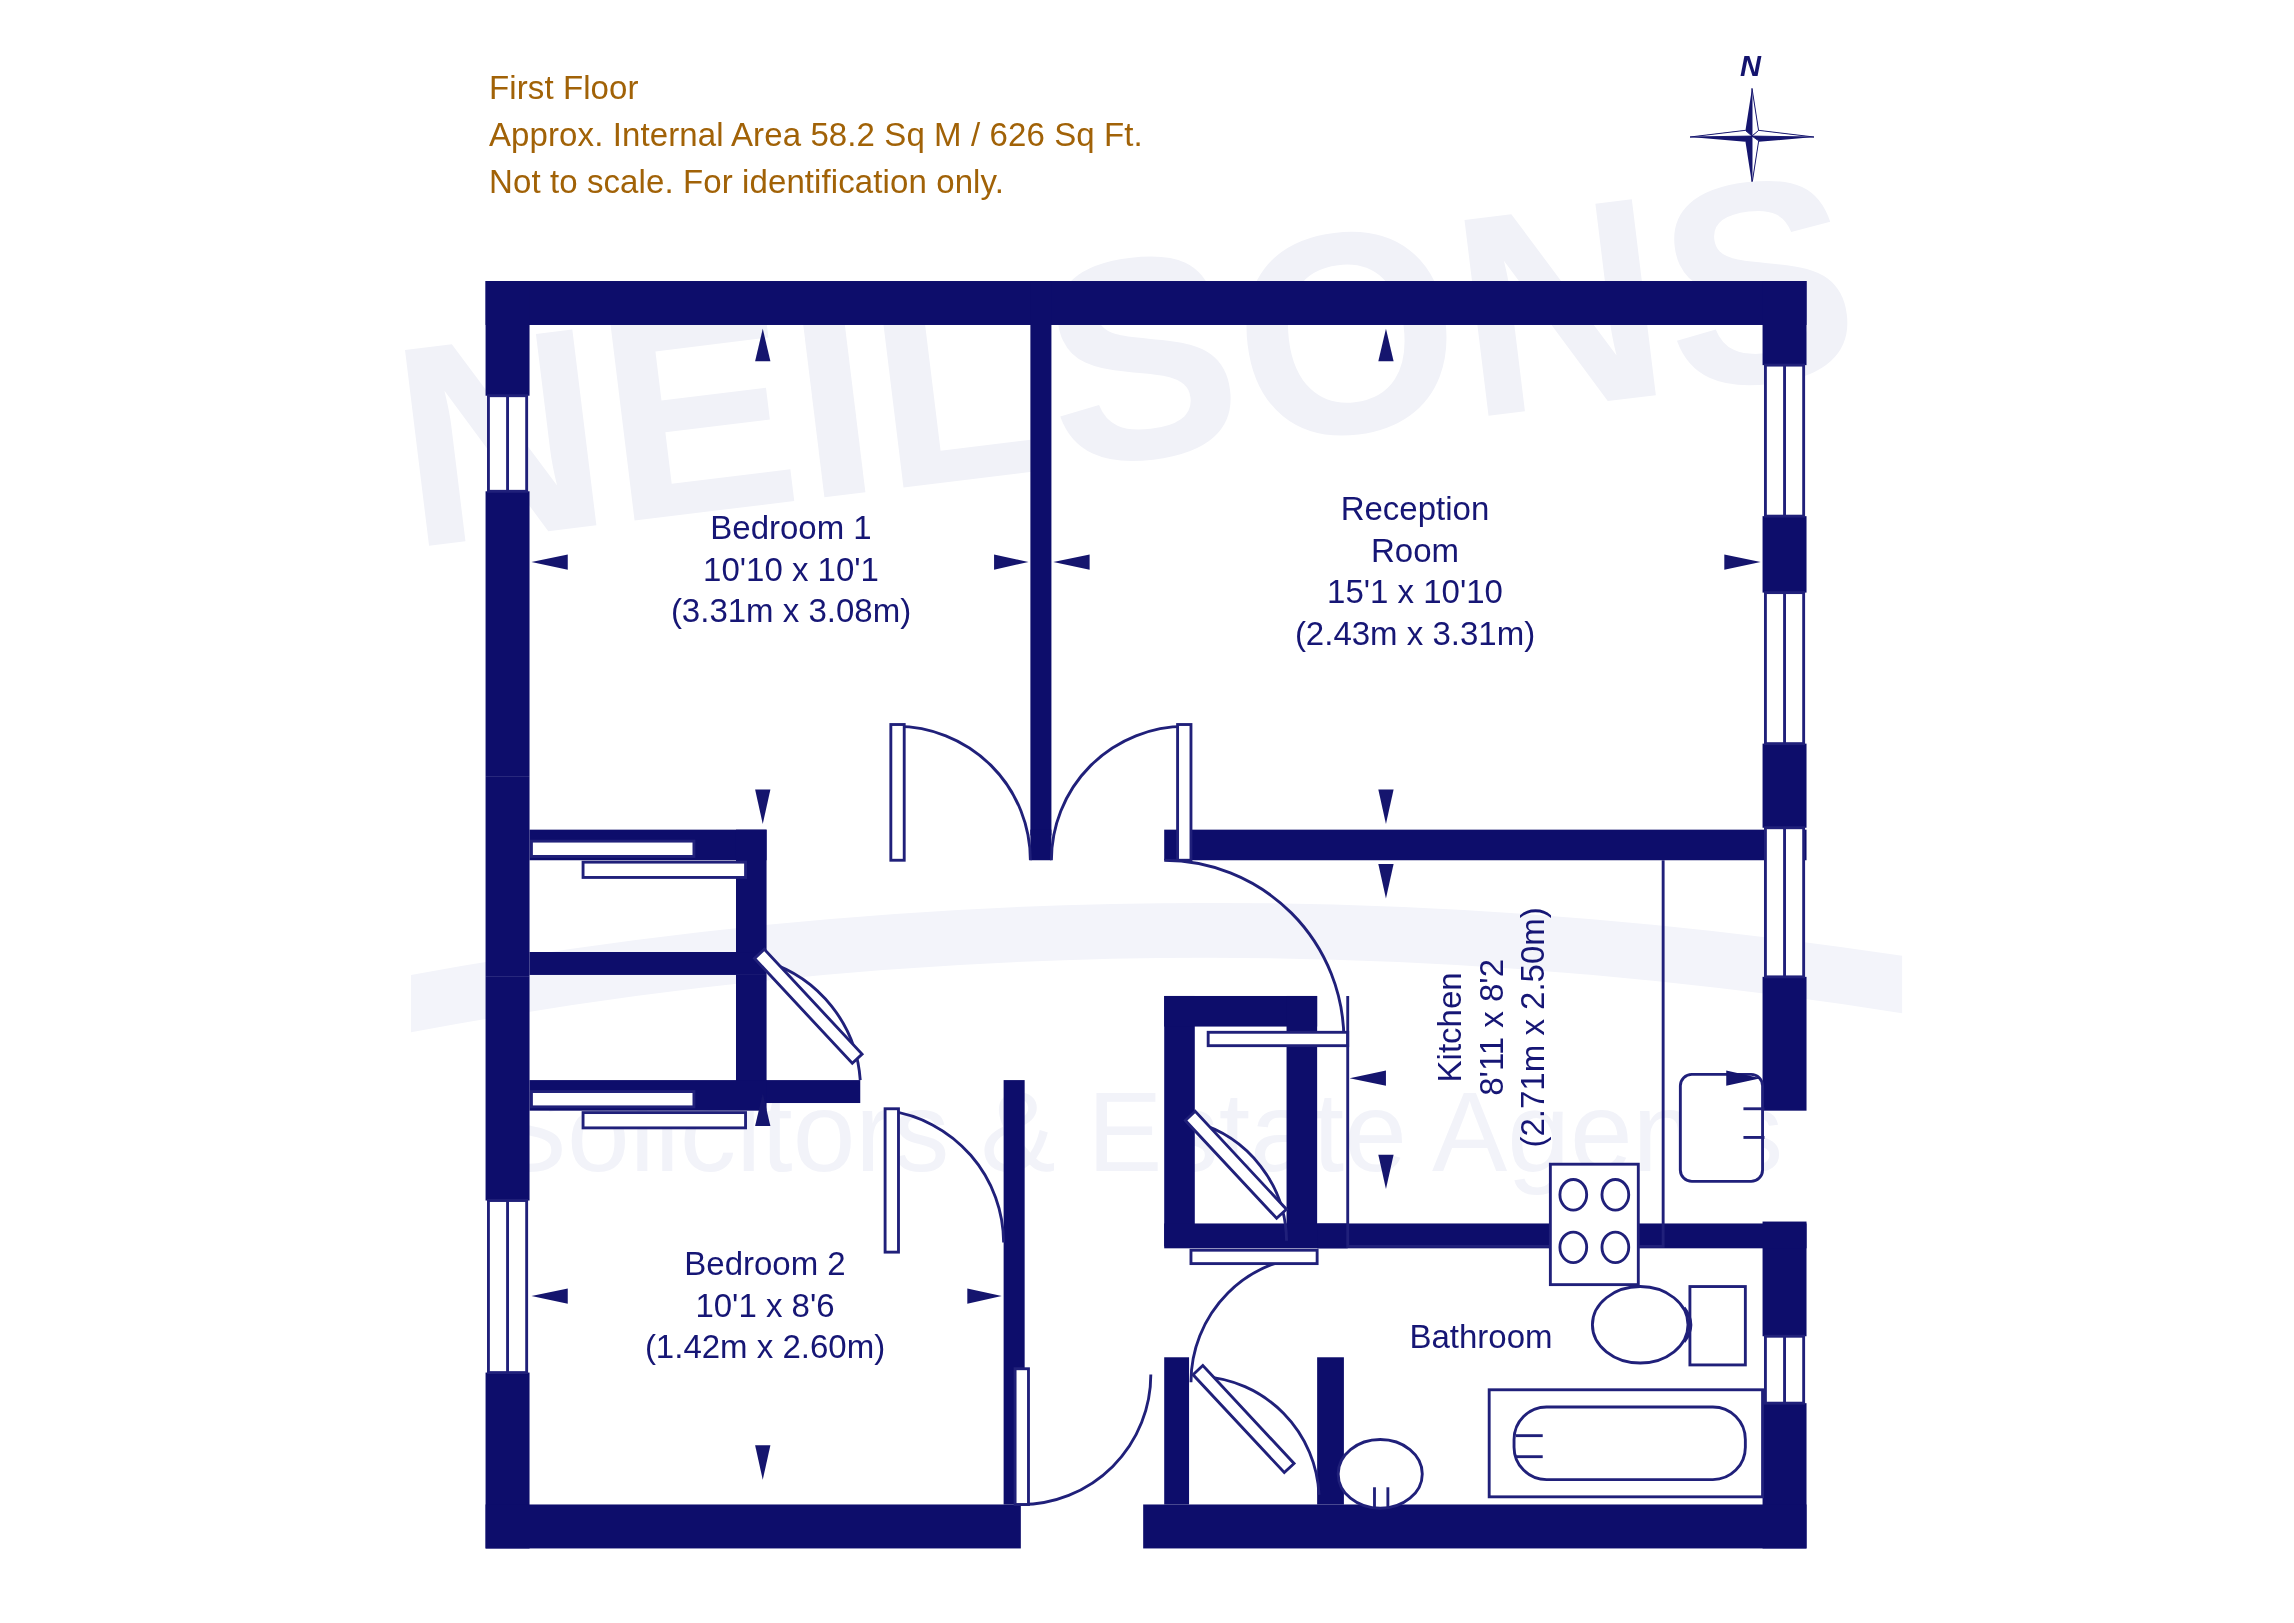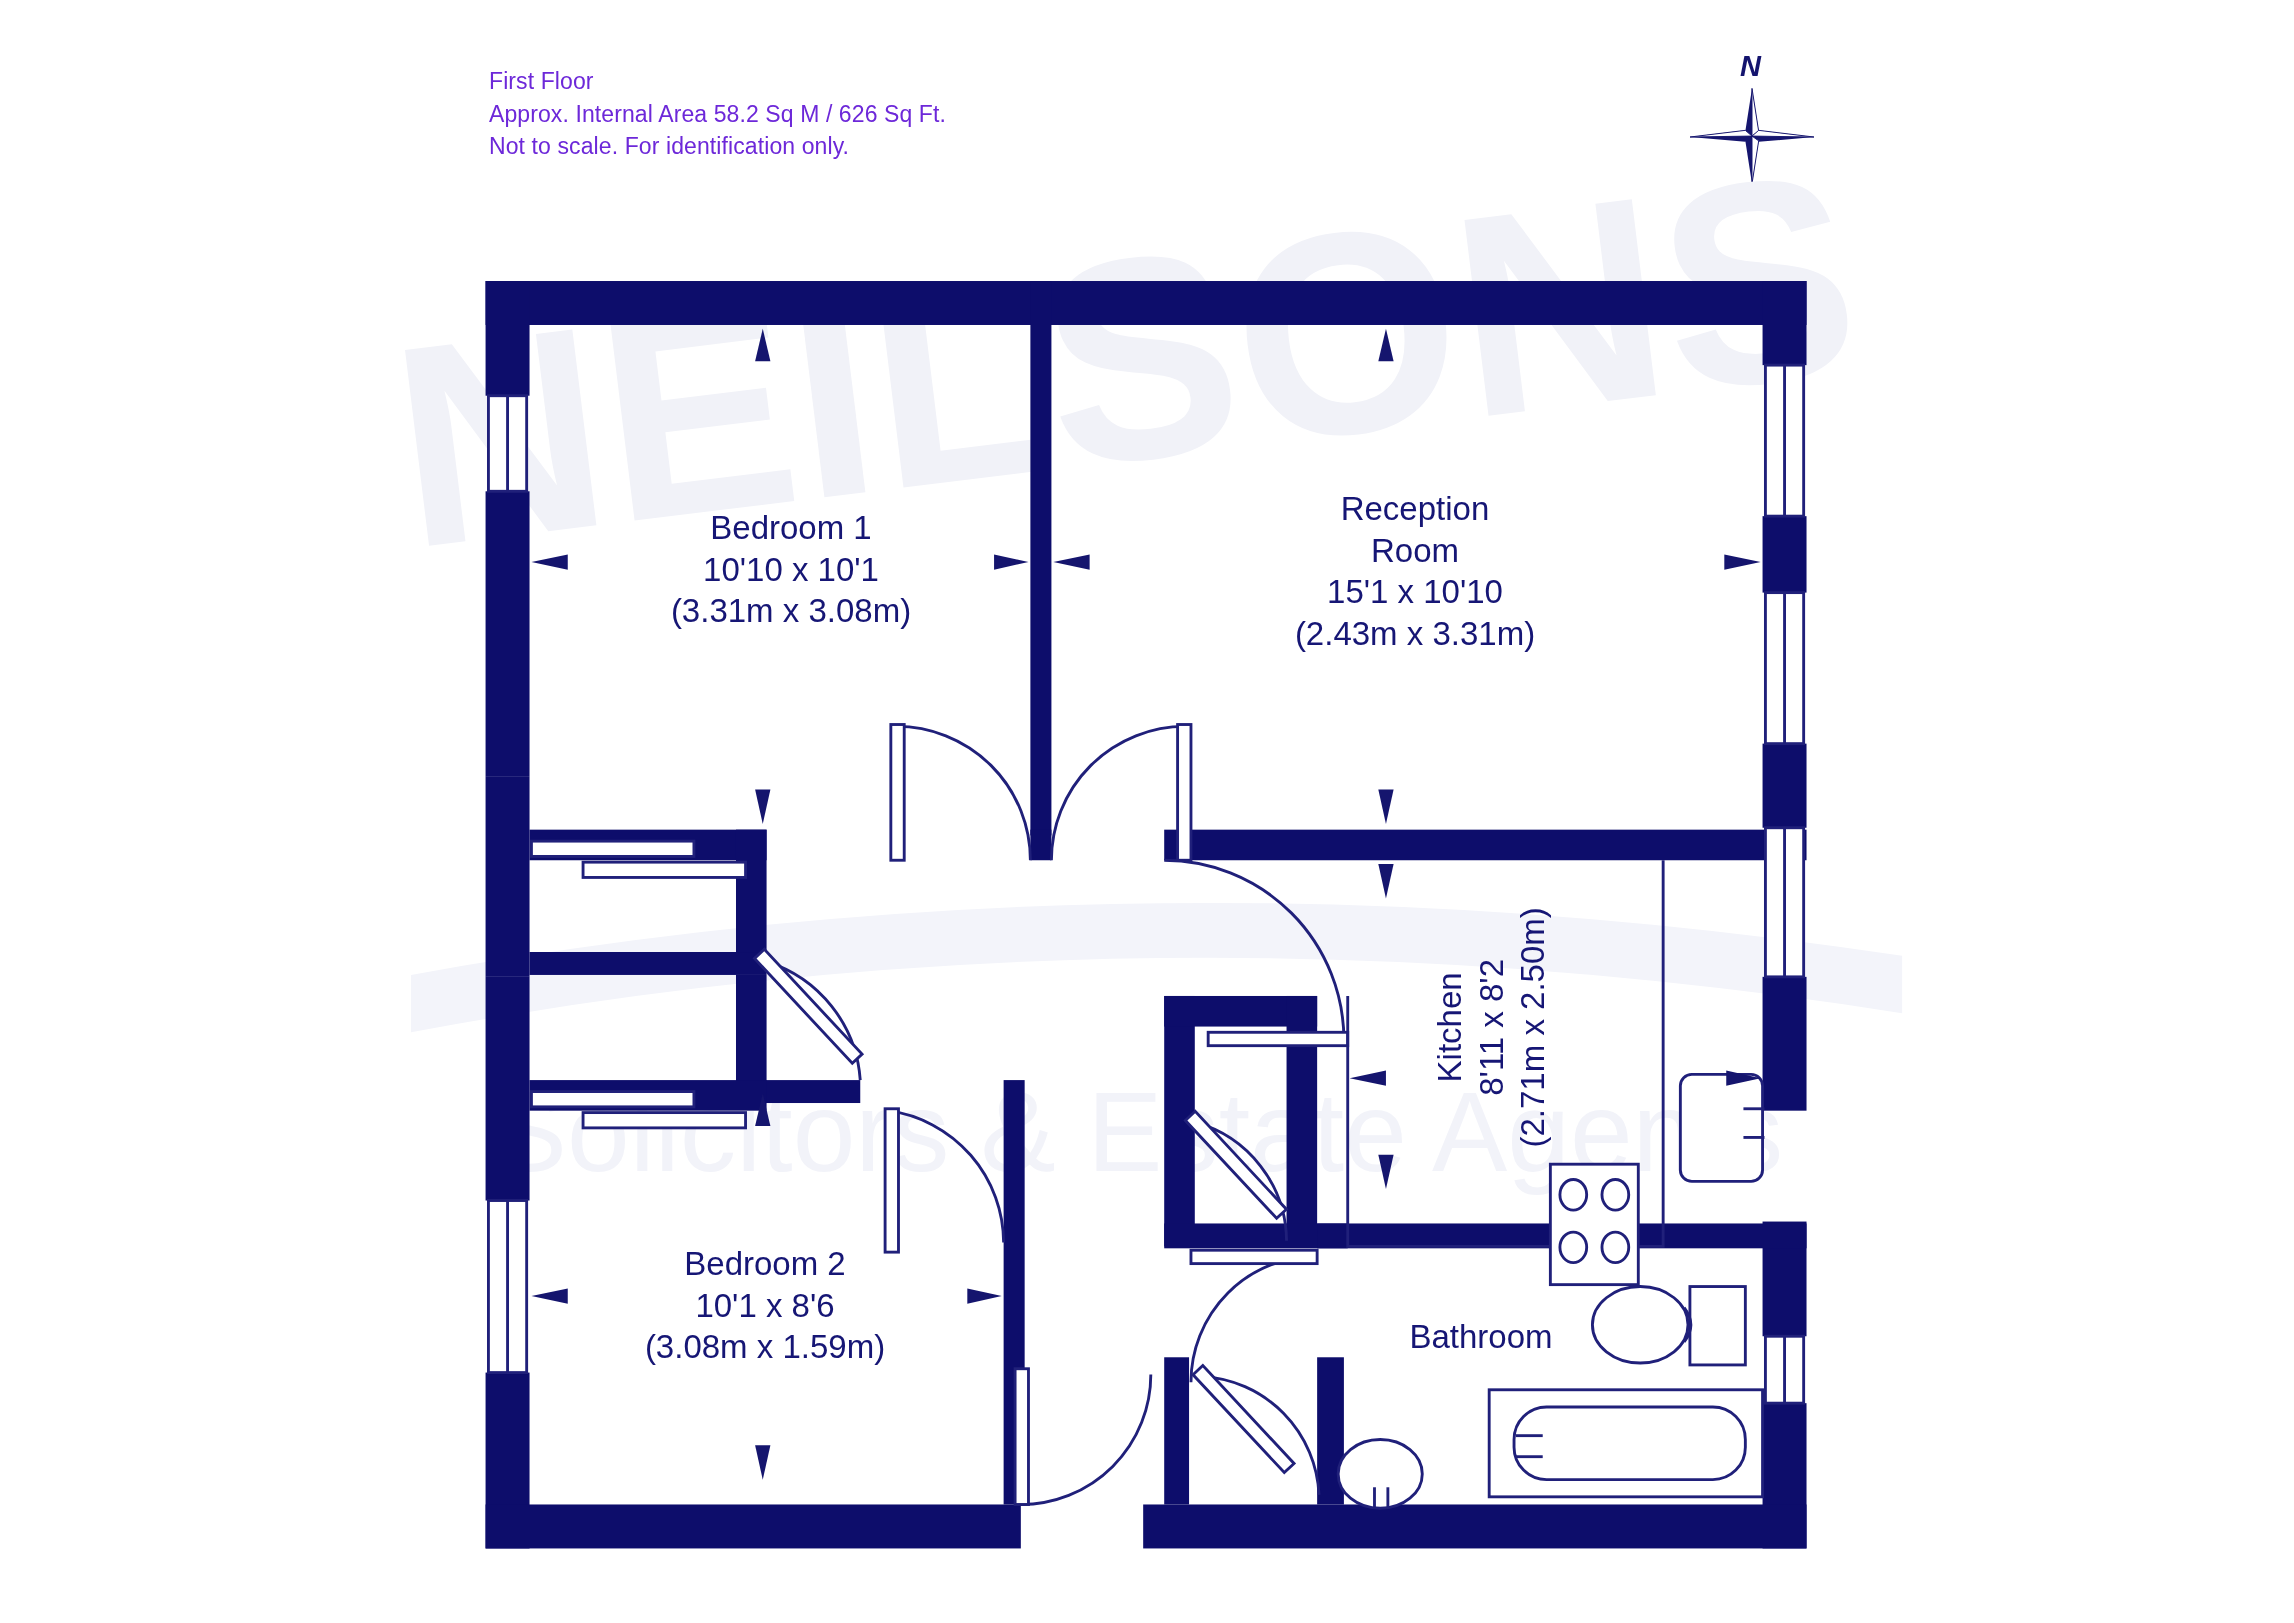--- a/index.html
+++ b/index.html
@@ -21,23 +21,23 @@
     height: 1623px;
     background: #ffffff;
   }
   .header {
     position: absolute;
     left: 489px;
     top: 65px;
     line-height: 1.42;
   }
   .header .line {
-    font-size: 23px;
+    font-size: 33px;
     font-weight: 400;
-    color: #6d28d9;
+    color: #a16207;
     letter-spacing: 0.1px;
     white-space: nowrap;
   }
   .compass {
     position: absolute;
     left: 1690px;
     top: 50px;
     width: 124px;
     height: 134px;
   }
@@ -278,21 +278,21 @@
   <div class="label" style="left:1243px; top:488px; width:344px;">
     <span class="ln">Reception</span>
     <span class="ln">Room</span>
     <span class="ln">15'1 x 10'10</span>
     <span class="ln">(2.43m x 3.31m)</span>
   </div>
 
   <div class="label" style="left:612px; top:1243px; width:306px;">
     <span class="ln">Bedroom 2</span>
     <span class="ln">10'1 x 8'6</span>
-    <span class="ln">(3.08m x 1.59m)</span>
+    <span class="ln">(1.42m x 2.60m)</span>
   </div>
 
   <div class="label rot" style="left:1338px; top:965px; width:306px; transform:rotate(-90deg);">
     <span class="ln">Kitchen</span>
     <span class="ln">8'11 x 8'2</span>
     <span class="ln">(2.71m x 2.50m)</span>
   </div>
 
   <div class="label" style="left:1376px; top:1310px; width:210px;margin-top:6px;">
     <span class="ln">Bathroom</span>

